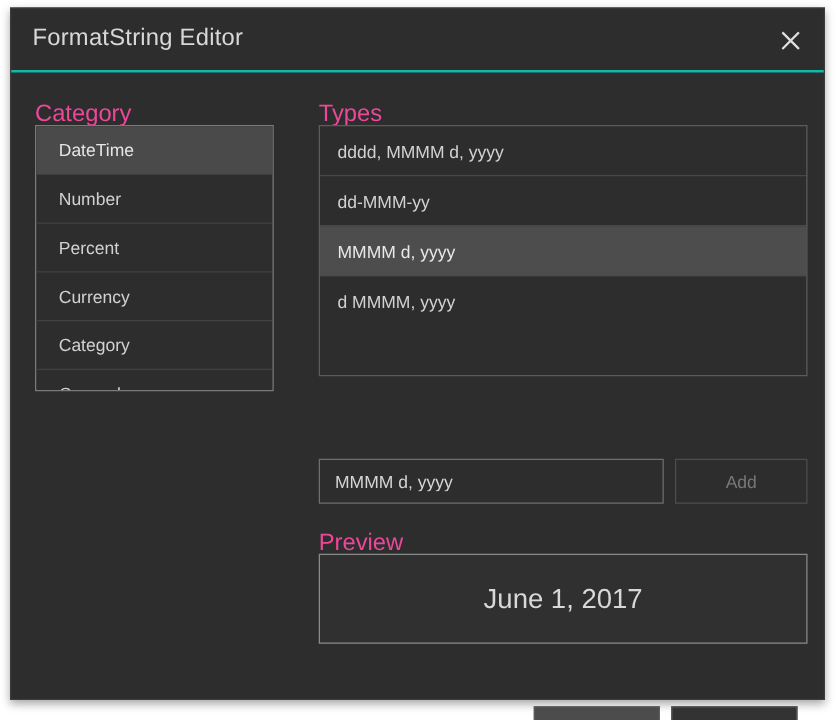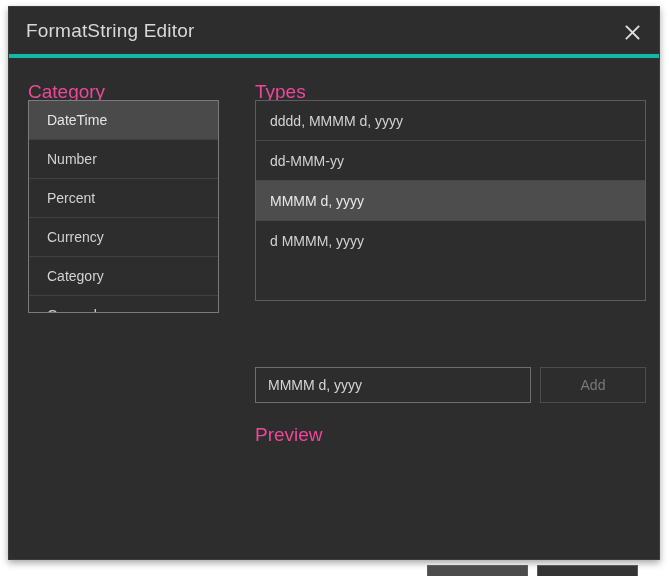--- a/index.html
+++ b/index.html
@@ -21,21 +21,21 @@
     background: #2d2d2d;
     border: 1px solid #3c3c3c;
     box-sizing: border-box;
     box-shadow: 0 3px 7px rgba(0,0,0,0.35);
   }
 
   
   #titlebar {
     position: relative;
     height: 51px;
-    border-bottom: 4px solid #14b8a6;
+    border-bottom: 2px solid #14b8a6;
     box-sizing: border-box;
   }
   #dialog-title {
     position: absolute;
     left: 17px;
     top: 13px;
     font-size: 19px;
     color: #d8d8d8;
     letter-spacing: 0.2px;
     white-space: nowrap;
@@ -243,18 +243,21 @@
       <div class="type-item">dd-MMM-yy</div>
       <div class="type-item selected">MMMM d, yyyy</div>
       <div class="type-item">d MMMM, yyyy</div>
     </div>
 
     <input id="format-input" type="text" value="MMMM d, yyyy" style="">
     <button id="add-button">Add</button>
 
     <div class="section-label" id="preview-label">Preview</div>
 
+    <div id="preview-box">
+      <div id="preview-text">June 1, 2017</div>
+    </div>
 
     <button id="ok-button">OK</button>
     <button id="cancel-button">Cancel</button>
 
   </div>
 </div>
 
 </body></html>

